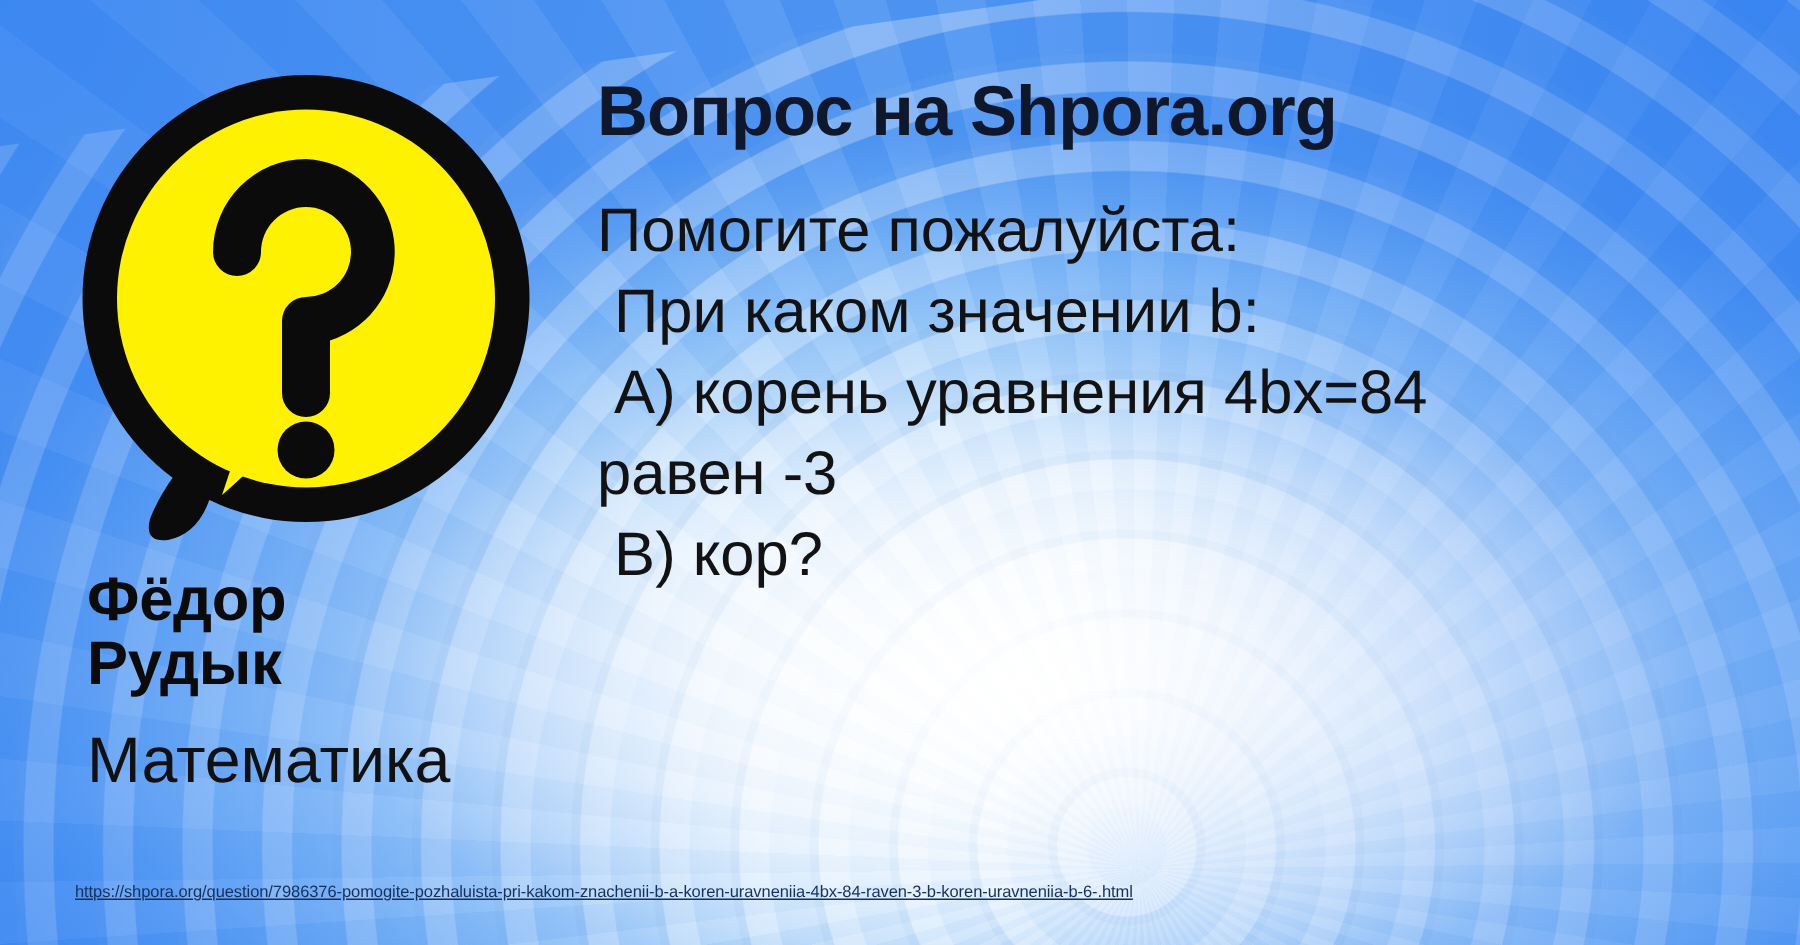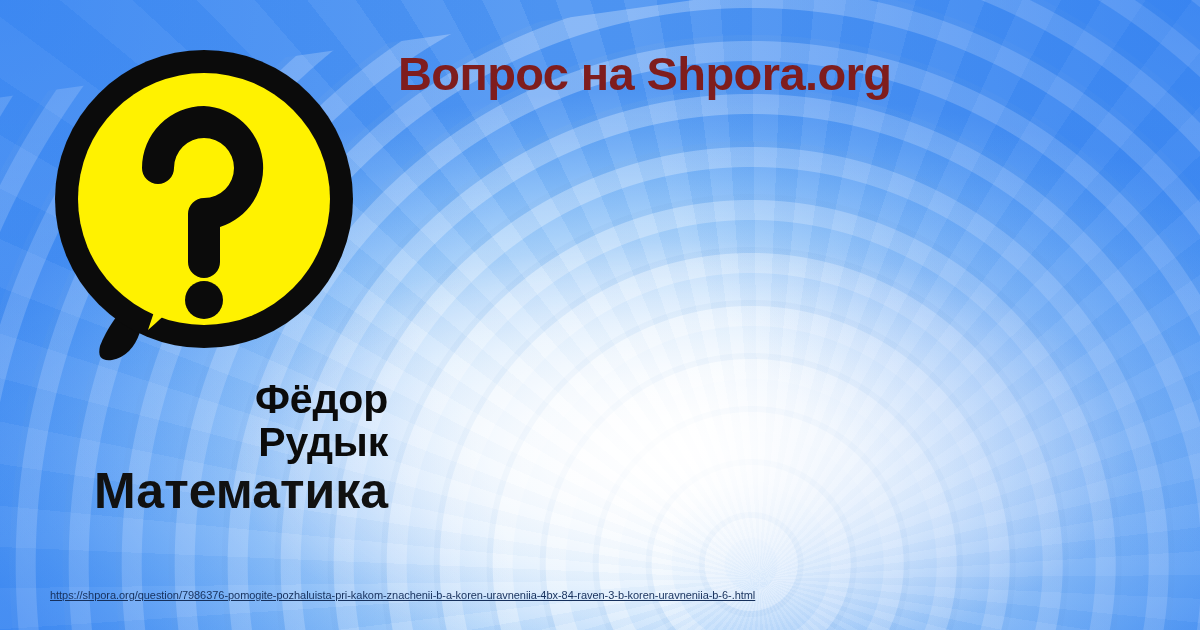--- a/index.html
+++ b/index.html
@@ -94,47 +94,47 @@
     height: 320px;
   }
   .bubble-wrap svg { display: block; width: 100%; height: 100%; }
 
   
   .author {
     position: absolute;
     left: 58px;
     top: 378px;
     width: 330px;
-    text-align: right;
   }
   .author-name {
     font-size: 41px;
     font-weight: bold;
     line-height: 1.06;
     color: #0b0b0b;
     letter-spacing: -0.2px;
   }
   .author-subject {
-    font-size: 50px;
-    font-weight: bold;
+    margin-top: 20px;
+    font-size: 43px;
+    font-weight: normal;
     line-height: 1.05;
     color: #111111;
   }
 
   
   .right-col {
     position: absolute;
     left: 398px;
     top: 48px;
     width: 770px;
   }
   .title {
     font-size: 47px;
     font-weight: bold;
-    color: #7f1d1d;
+    color: #0f172a;
     line-height: 1.1;
     letter-spacing: -0.6px;
     white-space: nowrap;
   }
   .question {
     margin-top: 26px;
     font-size: 41px;
     font-weight: normal;
     color: #121212;
     line-height: 1.32;
@@ -192,18 +192,23 @@
     </div>
 
     <div class="author">
       <div class="author-name" style="white-space: pre-line;">Фёдор
 Рудык</div>
       <div class="author-subject">Математика</div>
     </div>
 
     <div class="right-col">
       <div class="title">Вопрос на Shpora.org</div>
+      <div class="question">Помогите пожалуйста:
+ При каком значении b:
+ А) корень уравнения 4bx=84
+равен -3
+ В) кор?</div>
     </div>
 
     <div class="url-bar">https://shpora.org/question/7986376-pomogite-pozhaluista-pri-kakom-znachenii-b-a-koren-uravneniia-4bx-84-raven-3-b-koren-uravneniia-b-6-.html</div>
 
   </div>
 </div>
 
 </body></html>

